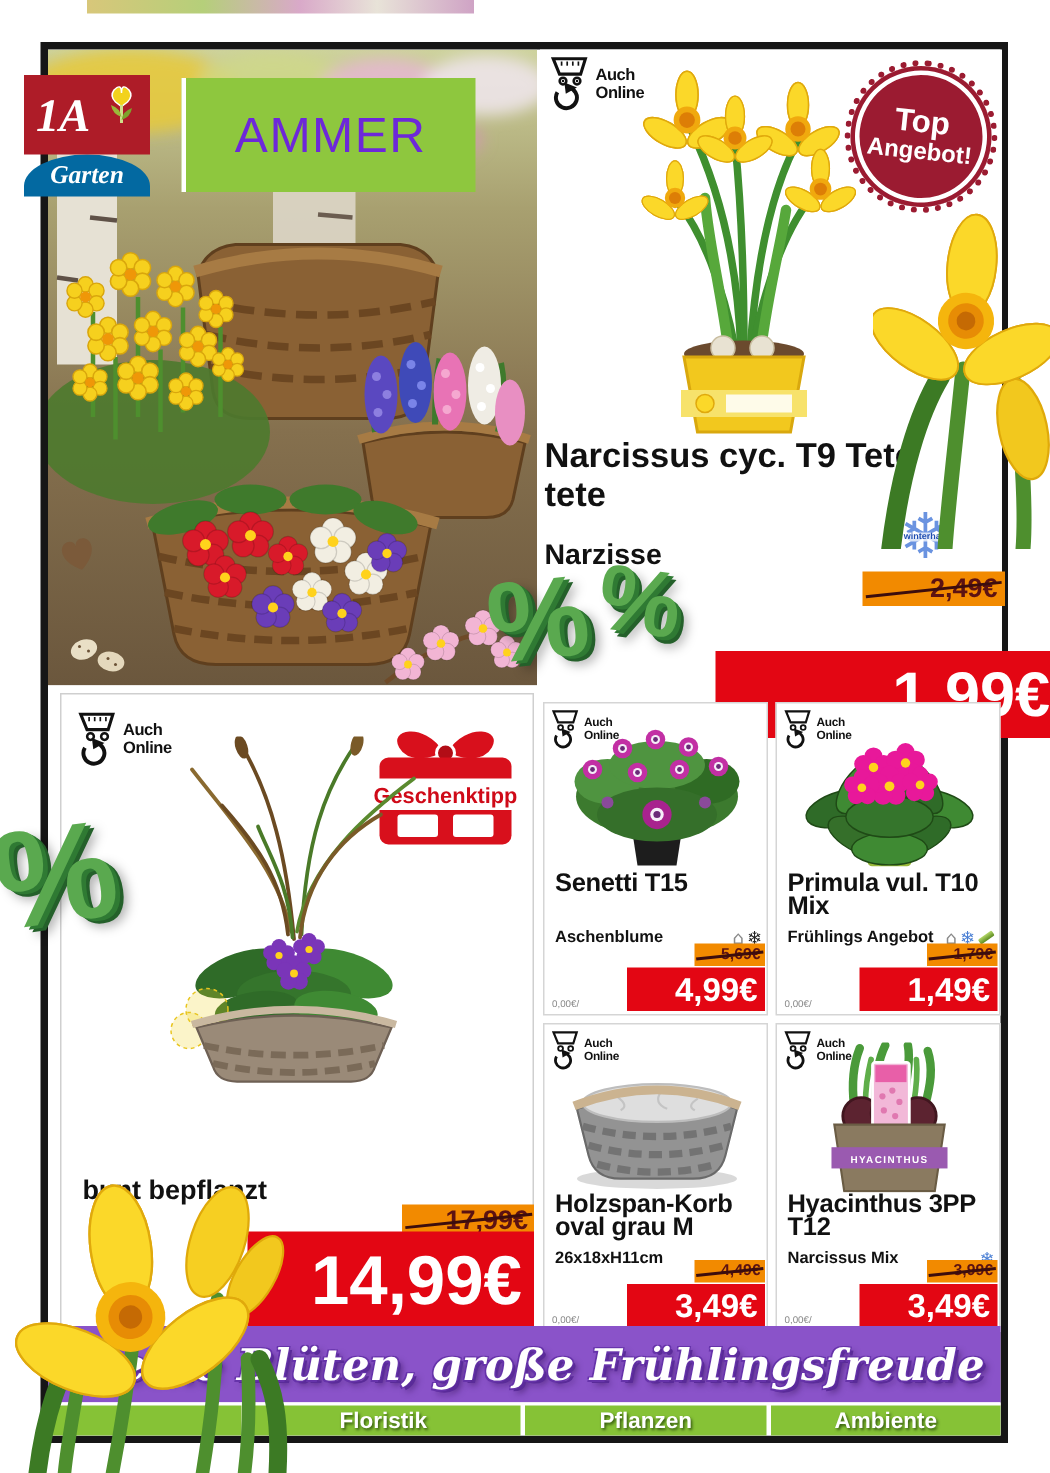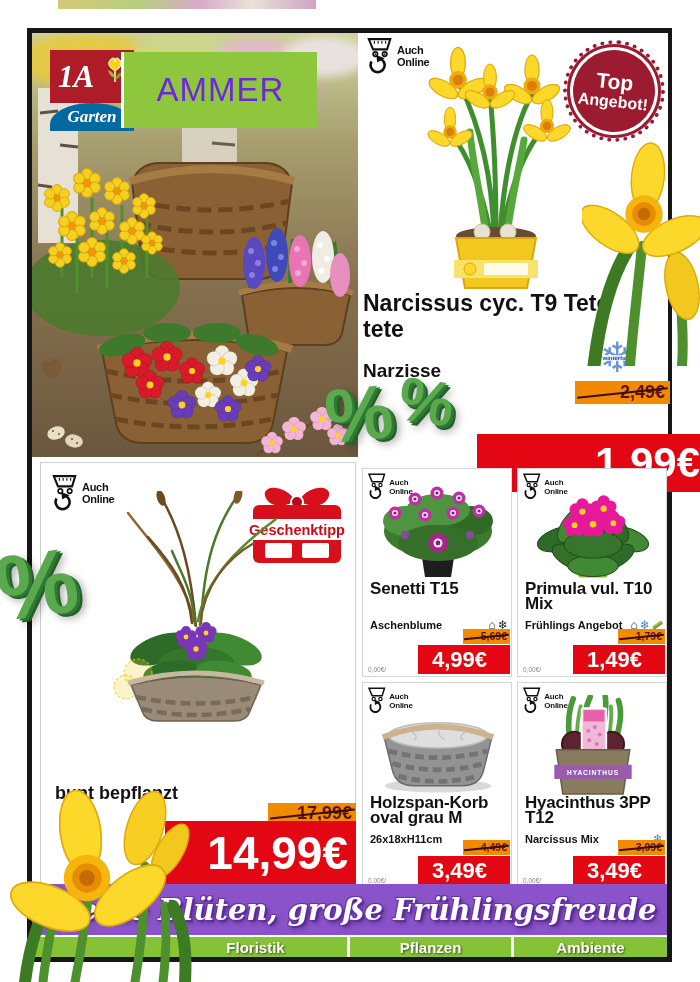--- a/index.html
+++ b/index.html
@@ -9,21 +9,21 @@
   
   .frame { position:absolute; left:27px; top:28px; width:645px; height:934px;
            border:5px solid #161616; background:#fff; z-index:1; }
   .top-sliver { position:absolute; left:58px; top:0; width:258px; height:9px; z-index:0;
     background:linear-gradient(90deg,#d8c77a,#b5cf7a 30%,#d9a9c9 55%,#e8e3d8 75%,#cfa3c5); }
 
   
   .hero-photo { position:absolute; left:32px; top:33px; width:326px; height:424px; z-index:2; overflow:hidden; }
 
   
-  .logo-block { position:absolute; left:50px; top:50px; width:84px; height:90px; z-index:4; }
+  .logo-block { position:absolute; left:16px; top:50px; width:84px; height:90px; z-index:4; }
   .logo-red { position:relative; width:84px; height:53px; background:#ae1c28; display:flex; align-items:center; padding-left:8px; }
   .logo-1a { color:#fff; font-family:"Liberation Serif",serif; font-style:italic; font-weight:bold; font-size:31px; }
   .logo-tulip { position:absolute; right:8px; top:6px; }
   .logo-green { width:84px; height:28px; background:#0369a1; border-radius:60% 60% 0 0/90% 90% 0 0;
                 margin-top:0; display:flex; align-items:center; justify-content:center; }
   .logo-garten { color:#fff; font-family:"Liberation Serif",serif; font-style:italic; font-weight:bold; font-size:17px; }
   .ammer-bar { position:absolute; left:121px; top:52px; width:196px; height:76px; background:#8ec73e;
                border-left:3px solid #fff; display:flex; align-items:center; justify-content:center; z-index:4; }
   .ammer-text { color:#6d28d9; font-weight:normal; font-size:33px; letter-spacing:1px; }
 
@@ -86,21 +86,21 @@
   .mini-title { position:absolute; left:7px; right:3px; top:112px; font-size:17px; line-height:15px; font-weight:bold; letter-spacing:-0.2px; color:#111; }
   .mini-sub-row { position:absolute; left:7px; right:3px; top:150px; display:flex; justify-content:space-between; align-items:center; }
   .mini-sub { font-size:11px; font-weight:bold; color:#111; }
   .attr-icons { display:flex; gap:2px; align-items:center; }
   .attr-icon { font-family:"DejaVu Sans",sans-serif; font-size:12px; line-height:12px; }
   .attr-icon.greenhouse { color:#8a8a8a; }
   .attr-icon.snow { color:#4a7fd4; }
   .attr-icon.frost { color:#222; }
   .attr-icon.marker { width:11px; height:4px; background:linear-gradient(#b5d86a,#5a8a1e); transform:rotate(-35deg); border-radius:1px; }
   .mini-old { right:1px; bottom:32px; width:47px; height:15px; font-size:10.5px; line-height:15px; padding-right:3px; }
-  .mini-price { right:1px; bottom:2px; width:92px; height:29px; font-size:22px; line-height:29px; padding-right:23px; }
+  .mini-price { right:1px; bottom:2px; width:92px; height:29px; font-size:22px; line-height:29px; padding-right:5px; }
   .footnote { position:absolute; left:5px; bottom:3px; font-size:6.5px; color:#888; }
 
   
   .banner { position:absolute; left:32px; top:884px; width:635px; height:51px; background:#8a53c9; z-index:2;
             display:flex; align-items:center; justify-content:center; }
   .banner-text { font-family:"DejaVu Serif",serif; font-style:italic; font-weight:bold; font-size:29px; color:#fff;
     text-shadow:-1px -1px 0 #6633aa, 1px -1px 0 #6633aa, -1px 1px 0 #6633aa, 2px 2px 0 #5a2b99, 3px 3px 4px rgba(40,10,70,.5);
     white-space:nowrap; }
   .navbar { position:absolute; left:32px; top:935px; width:635px; height:22px; background:#fff; z-index:2;
             display:grid; grid-template-columns:129px 183px 161px auto; gap:3px; border-top:2px solid #fff; }

